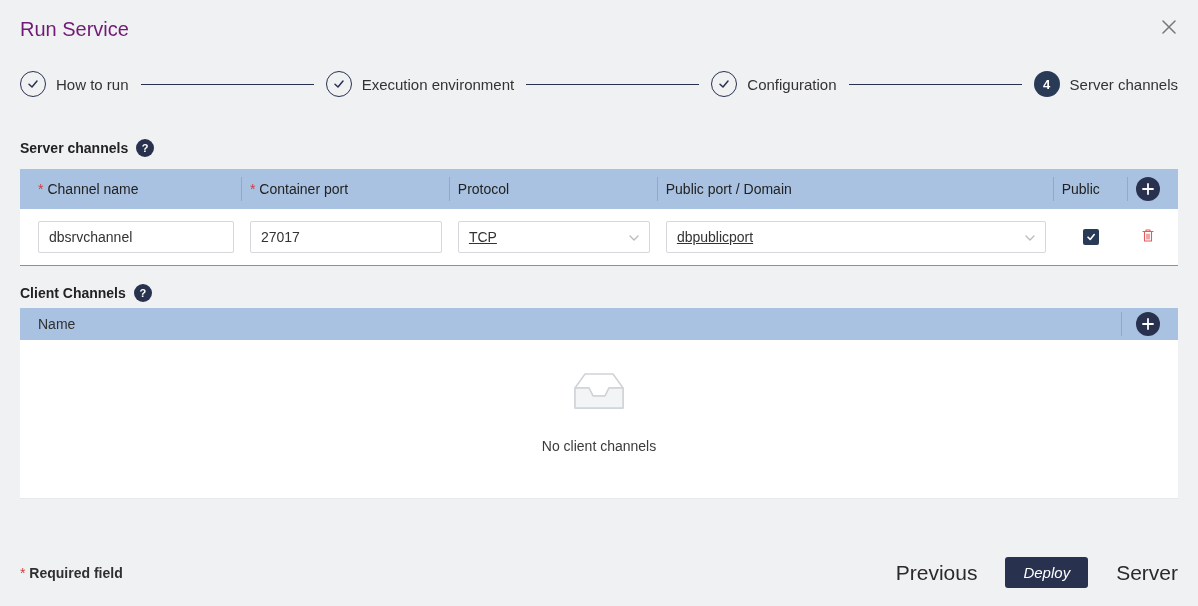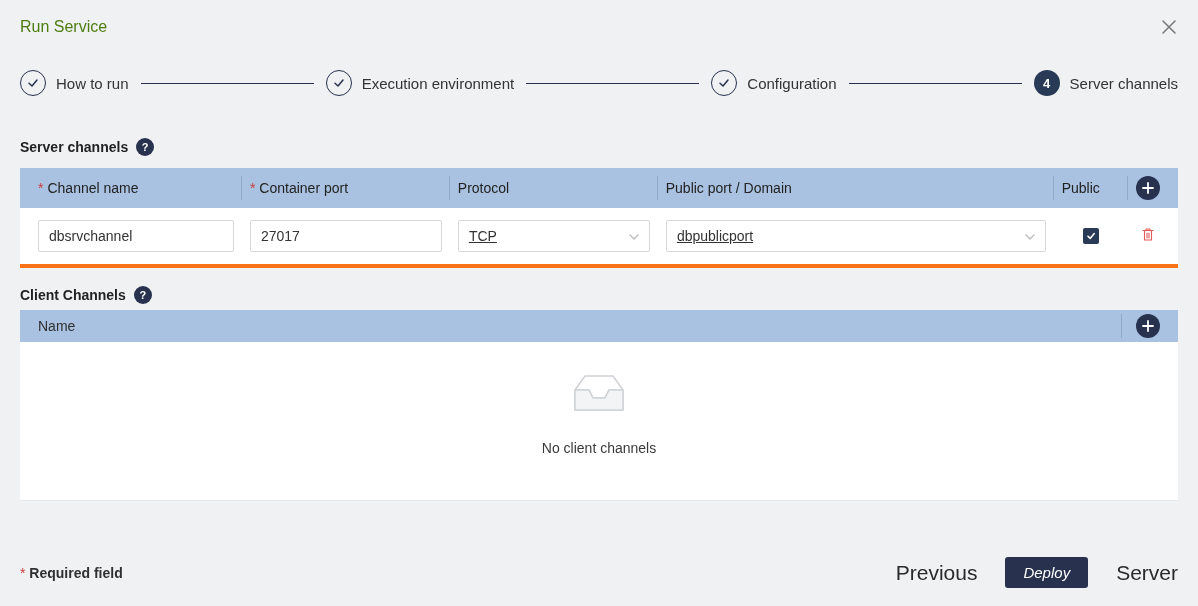--- a/index.html
+++ b/index.html
@@ -1,20 +1,20 @@
 <!DOCTYPE html>
 <html><head>
   <meta charset="utf-8">
   <style>
     * { box-sizing: border-box; margin: 0; padding: 0; }
     html, body { width: 1198px; height: 606px; font-family: -apple-system, BlinkMacSystemFont, "Segoe UI", Arial, sans-serif; background: #f0f1f3; color: #303030; }
     .container { padding: 18px 20px 10px 20px; height: 100%; display: flex; flex-direction: column; }
 
     .titlebar { display: flex; justify-content: space-between; align-items: flex-start; margin-bottom: 30px; }
-    .title { font-size: 16px; font-weight: 400; color: #4d7c0f; }
+    .title { font-size: 20px; font-weight: 400; color: #701a75; }
     .close { font-size: 16px; color: #888; cursor: pointer; padding: 2px; }
 
     .stepper { display: flex; align-items: center; margin-bottom: 42px; }
     .step { display: flex; align-items: center; gap: 10px; }
     .step-circle { width: 26px; height: 26px; border-radius: 50%; display: flex; align-items: center; justify-content: center; font-size: 14px; }
     .step-done .step-circle { border: 1px solid #28324f; color: #28324f; }
     .step-active .step-circle { background: #283a55; color: #fff; font-size: 13px; font-weight: 600; }
     .step-label { color: #333; font-size: 15px; }
     .divider { flex: 1; height: 1px; background: #28324f; margin: 0 12px; }
 
@@ -30,21 +30,21 @@
     .th .lbl {}
     .col-name { width: 214px; }
     .col-port { width: 210px; }
     .col-proto { width: 210px; }
     .col-domain { width: 400px; }
     .col-public { width: 75px; }
     .col-add { width: 40px; display:flex; justify-content:center; border-right:none;}
 
     .add-btn { width: 24px; height: 24px; border-radius: 50%; background: #28324f; color: #fff; display:flex; align-items:center; justify-content:center; font-size: 17px; cursor:pointer; }
 
-    .table-row { background: #fff; display: flex; padding: 12px 10px; align-items: center; border-bottom:4px solid #f97316;}
+    .table-row { background: #fff; display: flex; padding: 12px 10px; align-items: center; border-bottom:1px solid #f97316;}
     .table-row .cell { padding: 0 8px; display:flex; align-items:center;}
     .input { width: 100%; height: 32px; border: 1px solid #d6d8dc; background: #fff; padding: 0 10px; font-size: 14px; border-radius: 2px; color: #333; }
     .select { width: 100%; height: 32px; border: 1px solid #d6d8dc; background: #fff; padding: 0 10px; display:flex; align-items:center; justify-content:space-between; font-size:14px; border-radius:2px; cursor: pointer; color:#333;text-decoration:underline;}
     .chev { color:#bbb; font-size:12px; }
     .checkbox { width: 16px; height: 16px; background: #283a55; color: #fff; display:flex; align-items:center; justify-content:center; font-size: 12px; border-radius:2px; cursor:pointer;}
     .trash { color: #e25b5b; cursor: pointer; font-size:14px; }
 
     .client-section { margin-top: 18px; }
 
     .client-header { background: #a9c2e1; display: flex; height: 32px; align-items: center; padding: 0 18px; justify-content: space-between; }

